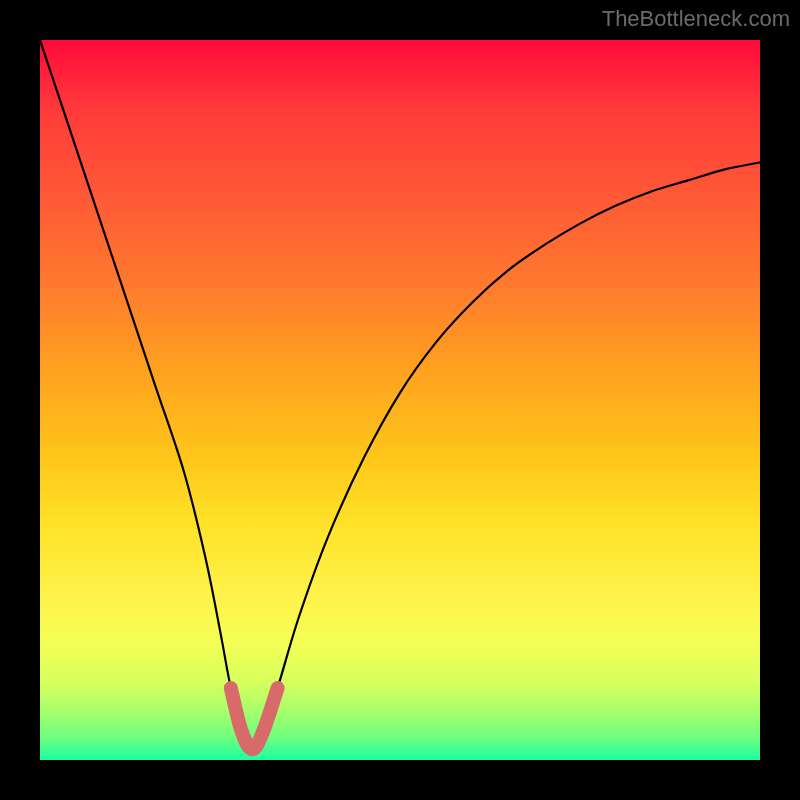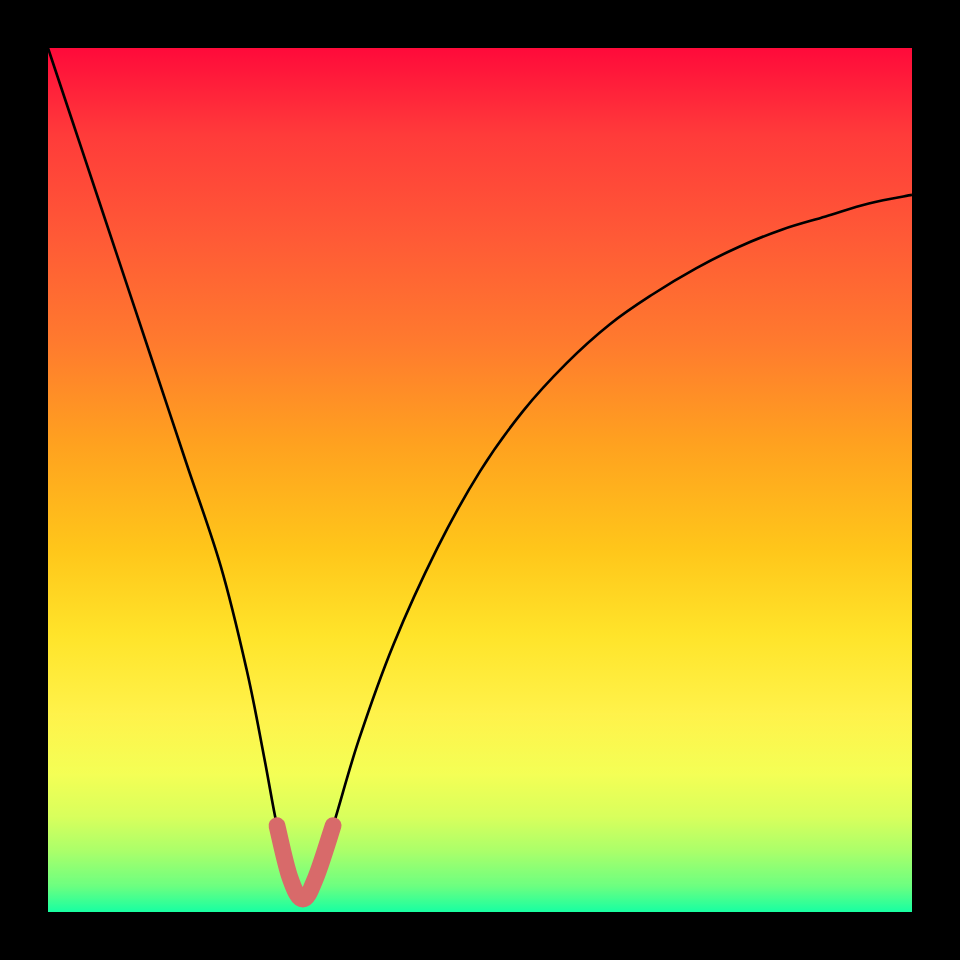--- a/index.html
+++ b/index.html
@@ -113,13 +113,14 @@
         <div class="stripe" style="bottom: 147.333px; background: rgba(255, 255, 255, 0.03);"></div>
         <div class="stripe" style="bottom: 153px; background: rgba(255, 255, 255, 0.03);"></div>
         <div class="stripe" style="bottom: 158.667px; background: rgba(255, 255, 255, 0.03);"></div>
         <div class="stripe" style="bottom: 164.333px; background: rgba(255, 255, 255, 0.03);"></div>
       </div>
     <svg class="curve-svg" viewBox="0 0 720 720" preserveAspectRatio="none">
       <path id="curve-path" fill="none" stroke="#000000" stroke-width="2.2" d="M 0,0 C 5.184,15.551999999999996 18.432000000000002,55.295999999999985 28.8,86.39999999999998 C 39.168,117.50399999999996 47.232,141.69599999999997 57.6,172.79999999999995 C 67.968,203.90399999999994 76.032,228.096 86.39999999999999,259.2 C 96.76799999999999,290.304 104.83200000000001,314.496 115.2,345.59999999999997 C 125.568,376.70399999999995 134.928,400.896 144,432 C 153.072,463.104 159.12,489.888 165.6,518.4 C 172.07999999999998,546.9119999999999 175.464,567.072 180,590.4 C 184.536,613.728 186.912,629.856 190.8,648 C 194.68800000000002,666.144 197.71200000000002,680.1840000000001 201.60000000000002,691.2 C 205.48800000000003,702.216 208.51199999999997,709.2 212.39999999999998,709.2 C 216.28799999999998,709.2 218.664,702.216 223.2,691.2 C 227.736,680.1840000000001 231.12000000000003,668.736 237.60000000000002,648 C 244.08,627.264 250.128,603.216 259.2,576 C 268.272,548.784 276.336,525.312 288,496.8 C 299.664,468.288 311.04,443.52000000000004 324,417.6 C 336.96,391.68 347.03999999999996,373.536 360,352.8 C 372.96000000000004,332.064 383.0400000000001,318.6 396.00000000000006,302.40000000000003 C 408.96000000000004,286.20000000000005 419.04,275.76000000000005 432,262.8 C 444.96,249.84 455.04,240.76799999999997 468,230.39999999999998 C 480.96,220.03199999999998 491.03999999999996,213.62400000000002 503.99999999999994,205.20000000000005 C 516.9599999999999,196.77600000000007 527.04,190.72800000000004 540,183.60000000000002 C 552.96,176.472 563.04,171.43200000000004 576,165.60000000000002 C 588.96,159.768 599.04,155.73599999999993 612,151.19999999999993 C 624.96,146.66399999999993 635.04,144.28799999999995 648,140.39999999999998 C 660.96,136.512 671.04,132.84000000000003 684,129.60000000000002 C 696.96,126.36000000000003 713.52,123.69599999999998 720,122.39999999999998"></path>
       <path id="highlight-path" fill="none" stroke="#d86a6a" stroke-width="14" stroke-linecap="round" stroke-linejoin="round" d="M 190.8,648 C 192.744,655.776 197.71200000000002,680.1840000000001 201.60000000000002,691.2 C 205.48800000000003,702.216 208.51199999999997,709.2 212.39999999999998,709.2 C 216.28799999999998,709.2 218.664,702.216 223.2,691.2 C 227.736,680.1840000000001 235.008,655.776 237.60000000000002,648"></path>
     </svg>
   </div>
+  <div class="watermark">TheBottleneck.com</div>
 </div>
 
 </body></html>

